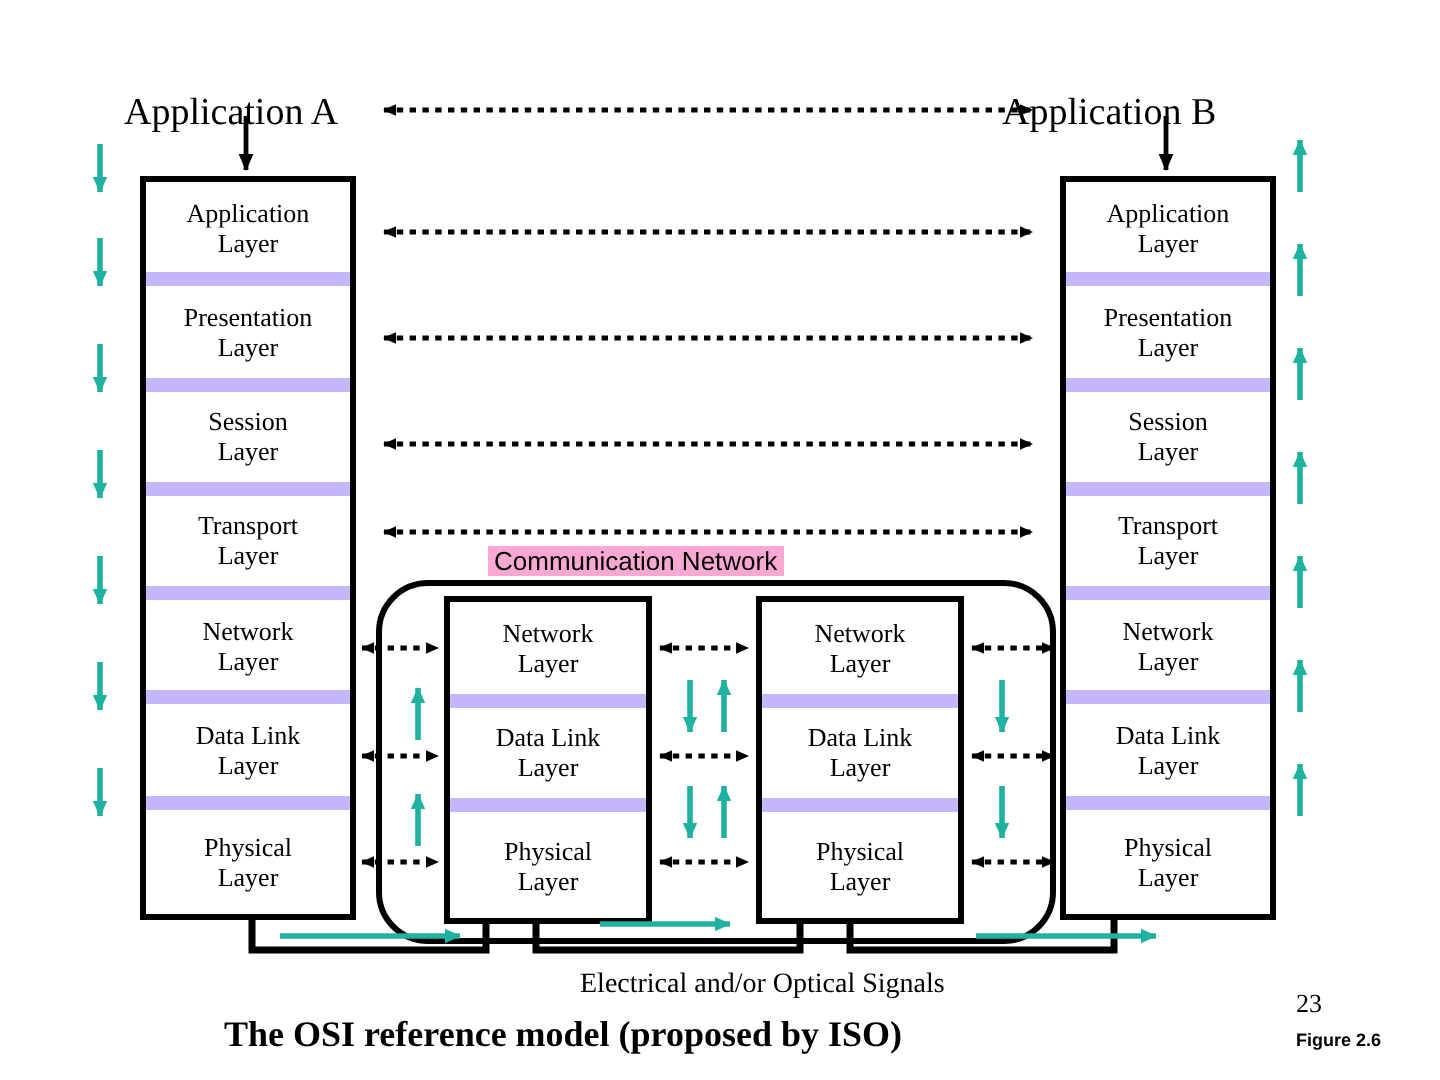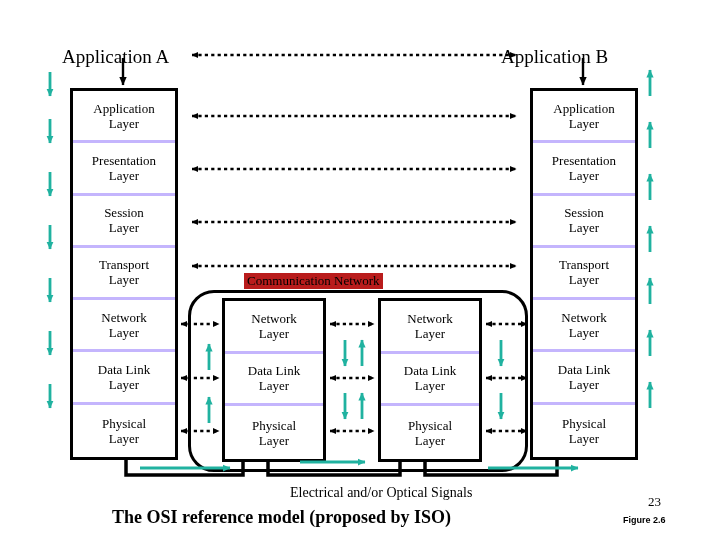--- a/index.html
+++ b/index.html
@@ -55,40 +55,40 @@
   }
   .fig-num {
     position: absolute;
     font-family: "Liberation Sans", "DejaVu Sans", sans-serif;
     font-weight: bold;
     font-size: 9px;
     color: #000;
   }
   .net-label {
     position: absolute;
-    font-family: Liberation Serif, serif;
+    font-family: Liberation Sans, sans-serif;
     font-size: 13px;
     color: #000;
-    background: #b91c1c;
+    background: #f9a8d4;
     padding: 0 3px;
     white-space: nowrap;
     z-index: 6;
   }
 
   
   .stack {
     position: absolute;
     border: 3px solid #000;
     box-sizing: border-box;
     background: #fff;
     z-index: 4;
   }
   .layer-cell {
     box-sizing: border-box;
-    border-bottom: 3px solid #c4b5fd;
+    border-bottom: 7px solid #c4b5fd;
     display: flex;
     align-items: center;
     justify-content: center;
     background: #fff;
   }
   .layer-cell:last-child { border-bottom: none; }
 
   
   .comm-net {
     position: absolute;
@@ -353,15 +353,15 @@
       <line x1="300" y1="462" x2="365" y2="462"></line>
       <line x1="488" y1="468" x2="578" y2="468"></line>
     </g>
   </svg>
 
   <div class="caption" style="left:290px; top:485px;">Electrical and/or Optical Signals</div>
 
   <div class="slide-title" style="left:112px; top:507px;">The OSI reference model (proposed by ISO)</div>
 
   <div class="page-num" style="left:648px; top:494px;text-align:center;">23</div>
-  <div class="fig-num" style="left:599px; top:515px;padding-left:24px;">Figure 2.6</div>
+  <div class="fig-num" style="left:624px; top:515px;padding-left:24px;">Figure 2.6</div>
 
 </div>
 
 </body></html>

